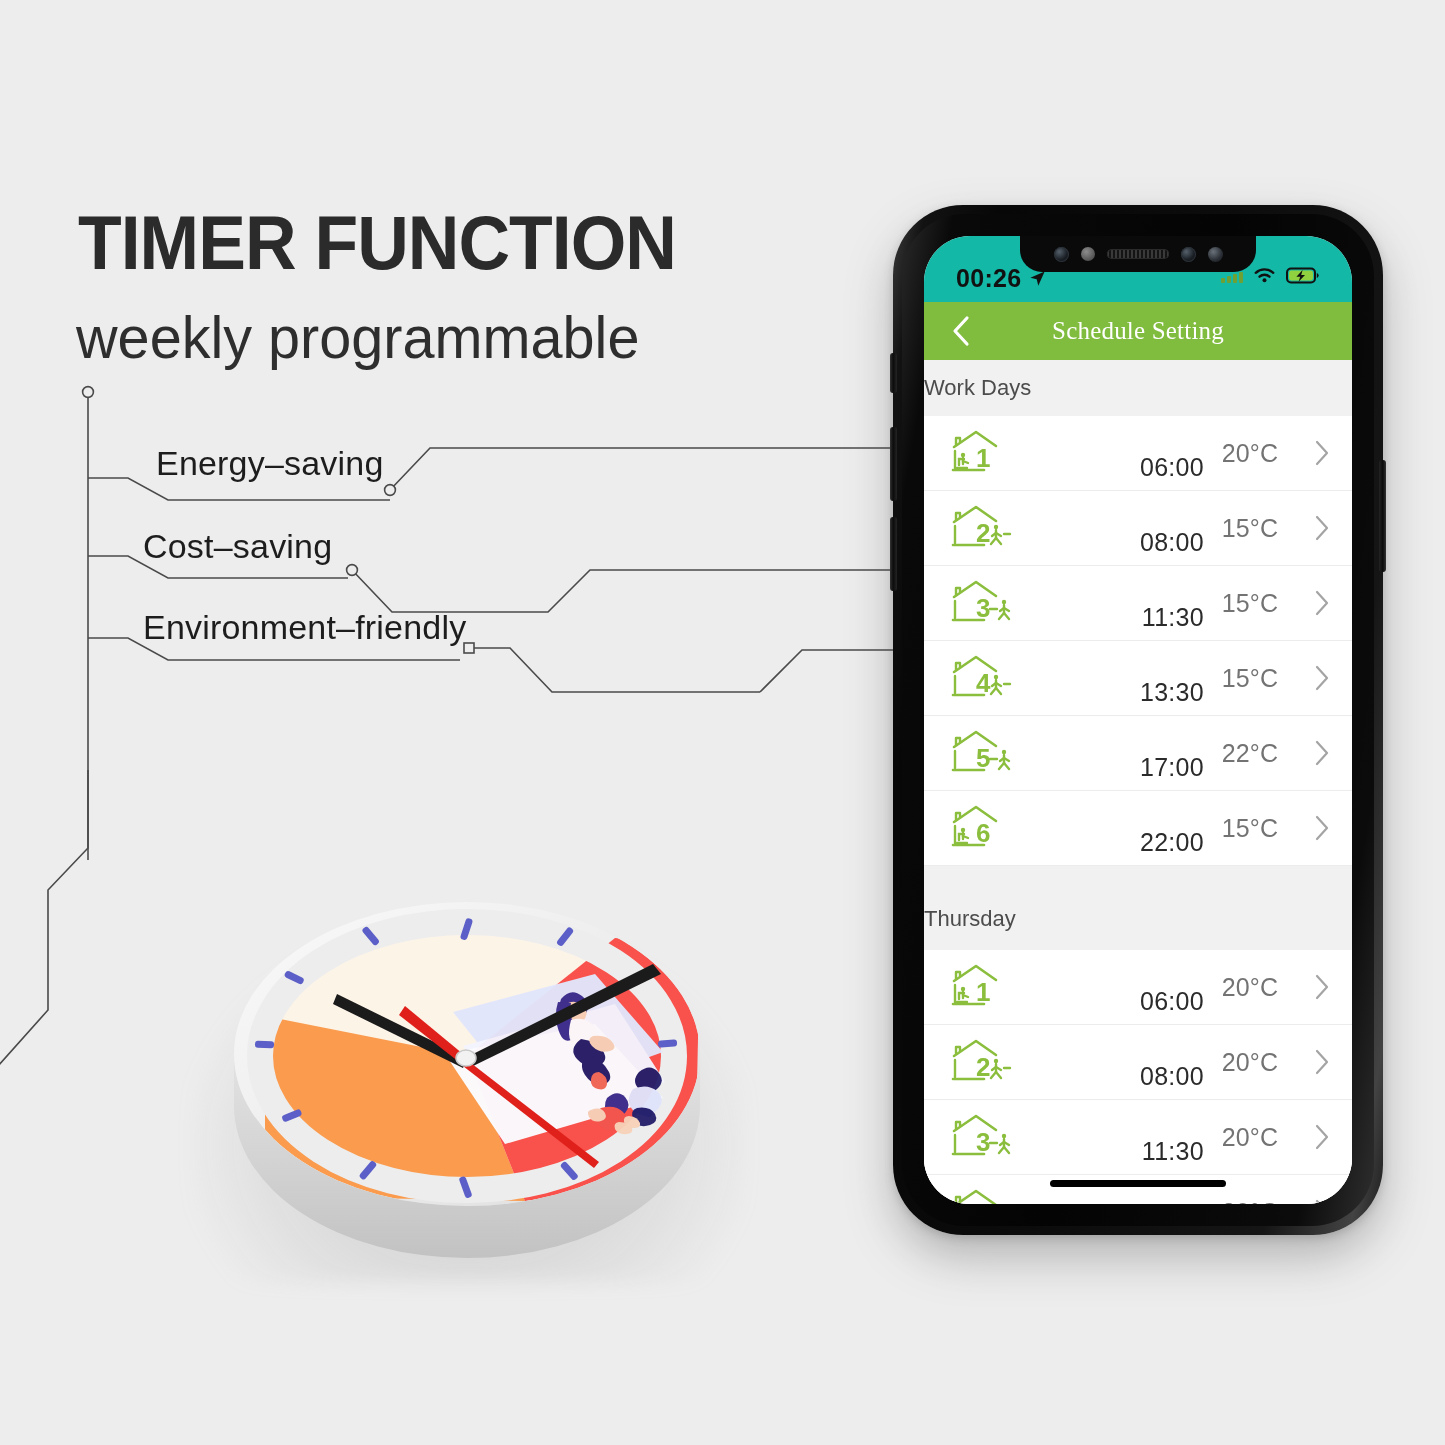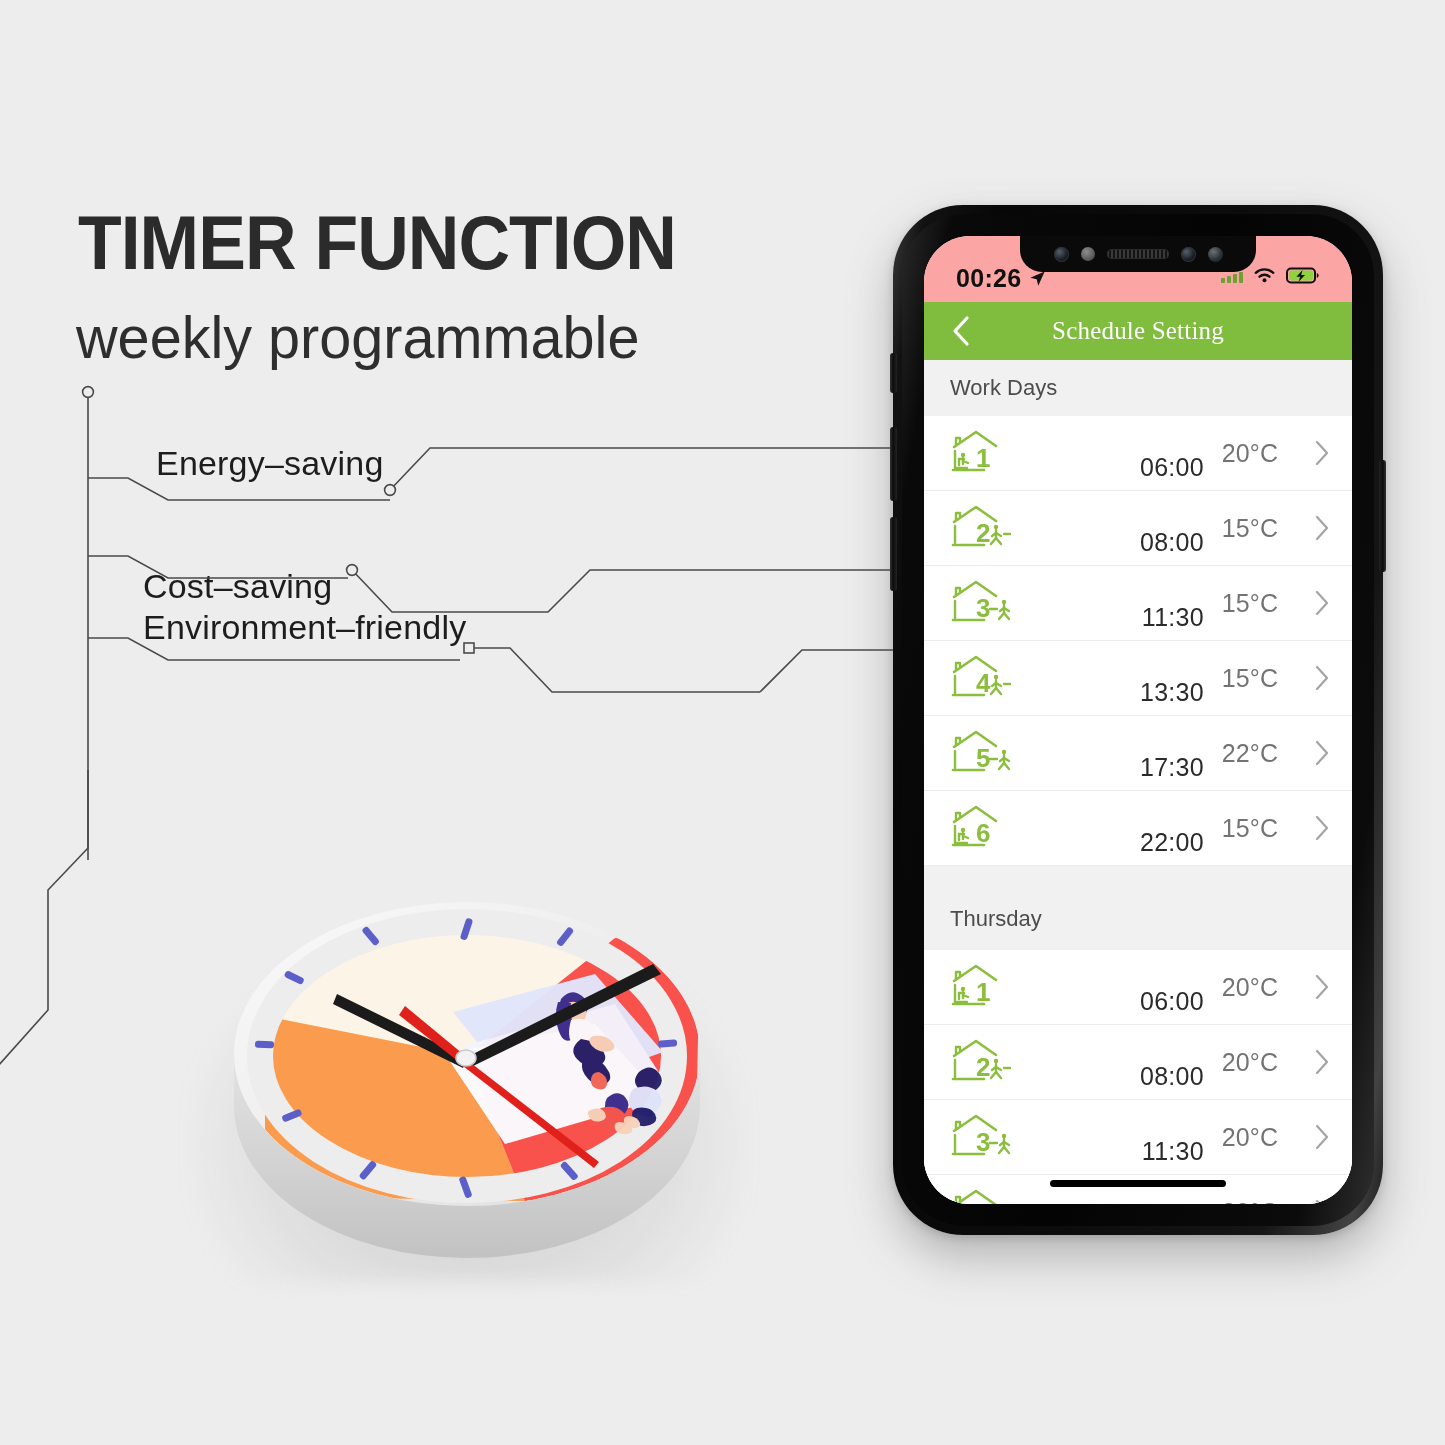--- a/index.html
+++ b/index.html
@@ -24,21 +24,21 @@
     line-height: 1; white-space: nowrap;
     transform: scaleX(0.96); transform-origin: left top;
   }
 
   
   .feat {
     position: absolute; font-size: 34px; color: #1d1d1d;
     white-space: nowrap; letter-spacing: .2px;
   }
   .feat-1 { left: 156px; top: 444px; }
-  .feat-2 { left: 143px; top: 527px; margin-top: 40px; }
+  .feat-2 { left: 143px; top: 527px; }
   .feat-3 { left: 143px; top: 608px; }
 
   
   #lines { position: absolute; left: 0; top: 0; width: 1445px; height: 1445px; }
 
   
   .clock-wrap {
     position: absolute; left: 175px; top: 862px;
     width: 590px; height: 430px;
   }
@@ -70,21 +70,21 @@
   
   .btn-side { position: absolute; background: linear-gradient(90deg,#343434,#0b0b0b 45%,#242424); border-radius: 3px; }
   .btn-mute  { left: -3px; top: 148px;  width: 7px; height: 40px; }
   .btn-volup { left: -3px; top: 222px;  width: 7px; height: 74px; }
   .btn-voldn { left: -3px; top: 312px;  width: 7px; height: 74px; }
   .btn-power { right: -3px; top: 255px; width: 7px; height: 112px;
                background: linear-gradient(270deg,#343434,#0b0b0b 45%,#242424); }
 
   
   .statusbar {
-    position: relative; height: 66px; background: #fca5a5;
+    position: relative; height: 66px; background: #14b8a6;
     display: flex; align-items: flex-start; justify-content: space-between;
     padding: 30px 30px 0 32px;
   }
   .sb-left { display: flex; align-items: center; gap: 7px; }
   .sb-time { font-size: 25px; font-weight: 700; color: #111; letter-spacing: .3px; line-height: 1; }
   .sb-right { display: flex; align-items: center; gap: 9px; padding-right: 2px; }
   .sig-dots { display: flex; align-items: flex-end; gap: 2px; height: 14px; }
   .sig-dots i { display: block; width: 4px; background: #6ea033; border-radius: 1px; }
   .sig-dots i:nth-child(1){height:5px}.sig-dots i:nth-child(2){height:7px}
   .sig-dots i:nth-child(3){height:9px}.sig-dots i:nth-child(4){height:11px}
@@ -114,21 +114,21 @@
     display: flex; align-items: center; justify-content: center; font-family: Liberation Serif, serif;
   }
   .nav-back { position: absolute; left: 20px; top: 50%; transform: translateY(-50%);
               width: 34px; height: 34px; display: flex; align-items: center; justify-content: center; }
   .nav-title { font-size: 25px; color: #fff; letter-spacing: .2px; }
 
   
   .list { background: #fff; height: calc(100% - 124px); overflow: hidden; position: relative; }
   .sec-head {
     background: #f1f1f1; height: 56px; display: flex; align-items: center;
-    padding-left: 26px; font-size: 22px; color: #4c4c4c;
+    font-size: 22px; color: #4c4c4c;
   }
   .sec-head.tall { height: 62px; }
   .row {
     height: 75px; background: #fff; display: flex; align-items: center;
     padding: 0 22px 0 26px; border-bottom: 1px solid #ececec; position: relative;
   }
   .row-icon { width: 72px; flex: 0 0 72px; display: flex; align-items: center; }
   .row-spacer { flex: 1 1 auto; }
   .row-time { font-size: 25px; color: #2b2b2b; width: 108px; text-align: right; letter-spacing: .3px; margin-top: 28px; }
   .row-temp { font-size: 25px; color: #737373; width: 92px; text-align: center; letter-spacing: .2px; }
@@ -448,21 +448,21 @@
                <path d="M54 27 l0 8"></path>
                     <path d="M54 30 l5 3"></path>
                     <path d="M54 30 l-4 3"></path>
                <path d="M54 35 l5 6"></path>
                     <path d="M54 35 l-5 6"></path>
              </g>
              <path d="M40 31 l7 0" stroke="#8bbe3d" stroke-width="2.4" stroke-linecap="round"></path>
   </svg>
               </div>
       <div class="row-spacer"></div>
-      <div class="row-time">17:30</div>
+      <div class="row-time">17:00</div>
       <div class="row-temp">22°C</div>
       <div class="row-chev">
                 <svg width="16" height="28" viewBox="0 0 16 28">
   <path d="M3 3 L13 14 L3 25" stroke="#a4a4a4" stroke-width="2.2" fill="none" stroke-linecap="round" stroke-linejoin="round"></path>
                 </svg>
               </div>
     </div>
             <div class="row">
       <div class="row-icon">
                 <svg width="70" height="50" viewBox="0 0 70 50">

